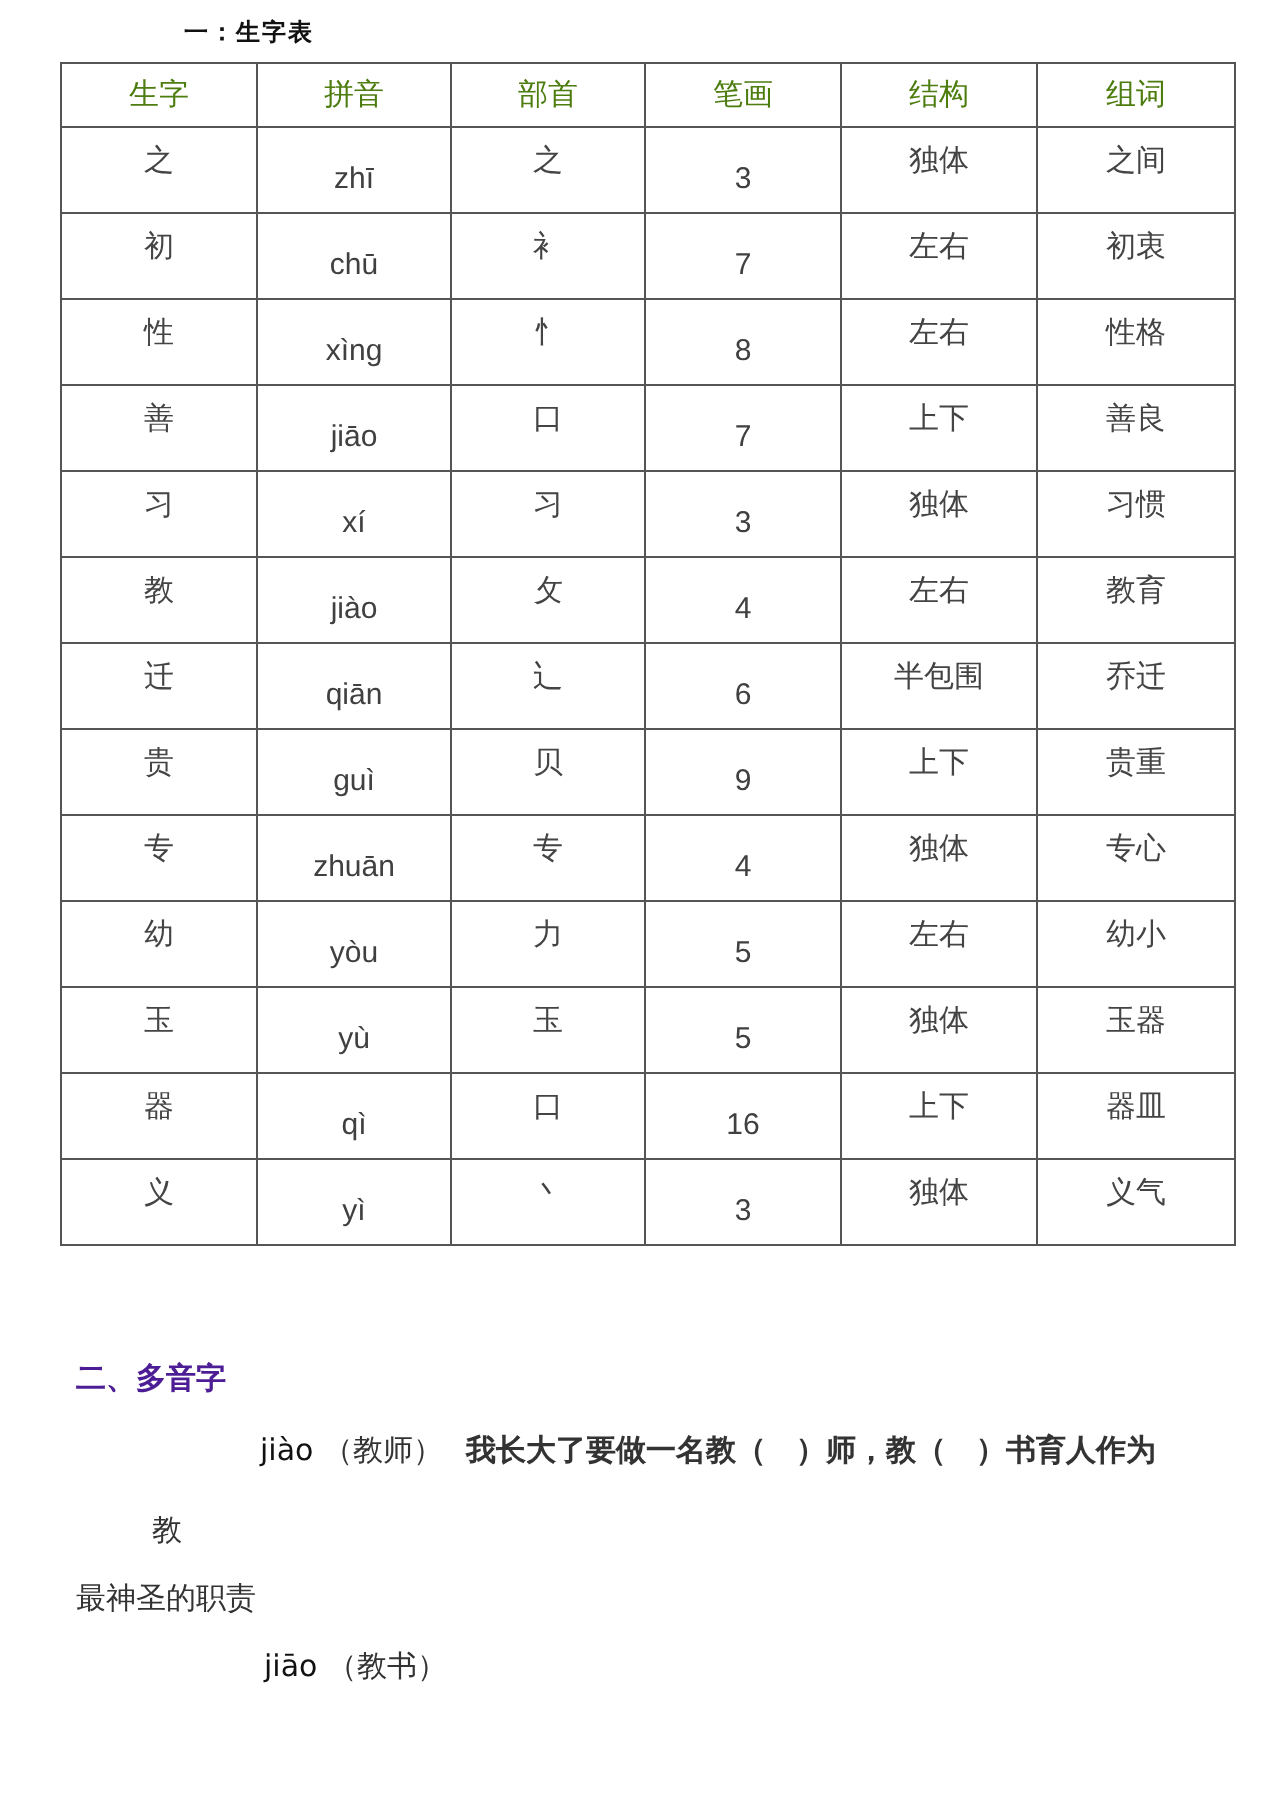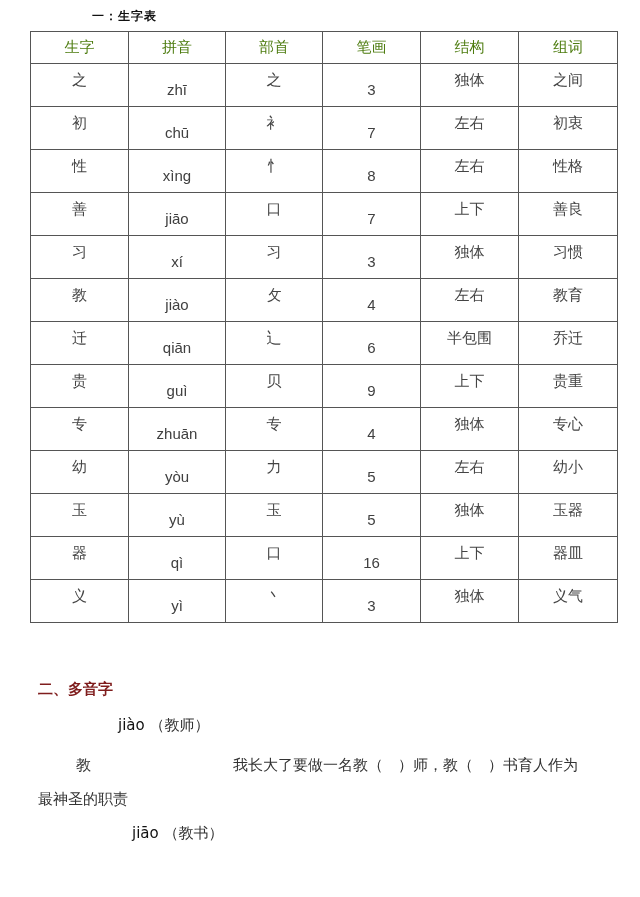--- a/index.html
+++ b/index.html
@@ -9,21 +9,21 @@
             font-family: "DejaVu Sans", sans-serif; color: #111; letter-spacing: 1px; }
   table.chars { position: absolute; left: 30px; top: 31px; width: 587px;
                 border-collapse: collapse; table-layout: fixed; }
   table.chars td, table.chars th { border: 1px solid #555; text-align: center;
                 padding: 0; font-weight: normal; }
   table.chars th { height: 31px; font-size: 15px; color: #4d7c0f; vertical-align: middle; }
   table.chars td { height: 43px; font-size: 15px; color: #444; vertical-align: top; padding-top: 7px; box-sizing: border-box; }
   table.chars td.py, table.chars td.num { font-family: Liberation Sans, sans-serif; color: #404040;
                 vertical-align: middle; padding-top: 8px; font-size: 15px; }
   .sec2 { position: absolute; left: 38px; top: 680px; font-size: 15px; font-weight: bold;
-          font-family: "DejaVu Sans", sans-serif; color: #7f1d1d; }
+          font-family: "DejaVu Sans", sans-serif; color: #4c1d95; }
   .line { position: absolute; font-size: 15px; color: #333; white-space: nowrap; }
   .py-inline { font-family: "DejaVu Sans", sans-serif; color: #111; }
 </style>
 </head>
 <body>
 
 <div class="title1">一：生字表</div>
 
 <table class="chars">
   <colgroup>
@@ -147,25 +147,25 @@
         <td>丶</td>
         <td class="num">3</td>
         <td>独体</td>
         <td>义气</td>
       </tr>
     </tbody>
 </table>
 
 <div class="sec2">二、多音字</div>
 
-<div class="line" style="left:118px; top:716px;">
+<div class="line" style="left:130px; top:716px;">
   <span class="py-inline">jiào</span>
   <span>（教师）</span>
 </div>
 
 <div class="line" style="left:76px; top:756px;">教</div>
-<div class="line" style="left:233px; top:756px;">我长大了要做一名教（　）师，教（　）书育人作为</div>
+<div class="line" style="left:233px; top:716px;font-weight:bold;">我长大了要做一名教（　）师，教（　）书育人作为</div>
 <div class="line" style="left:38px; top:790px;font-family:Liberation Mono, monospace;">最神圣的职责</div>
 
 <div class="line" style="left:116px; top:824px;margin-left:16px;">
   <span class="py-inline">jiāo</span>
   <span>（教书）</span>
 </div>
 
 </body></html>

